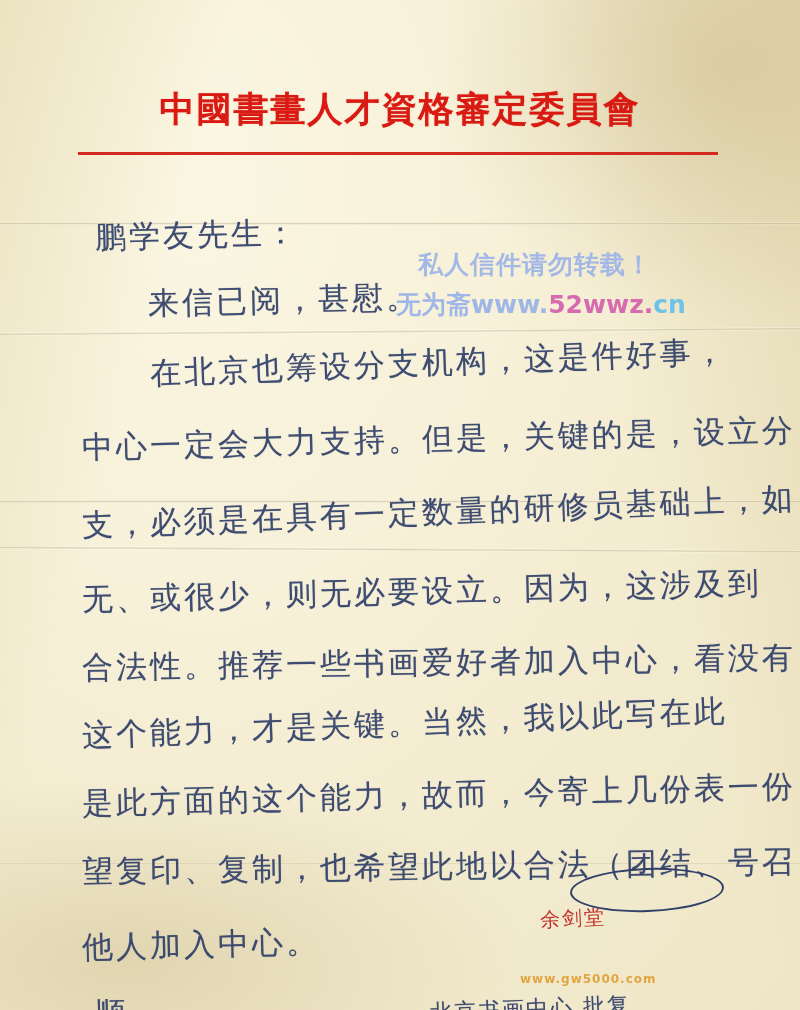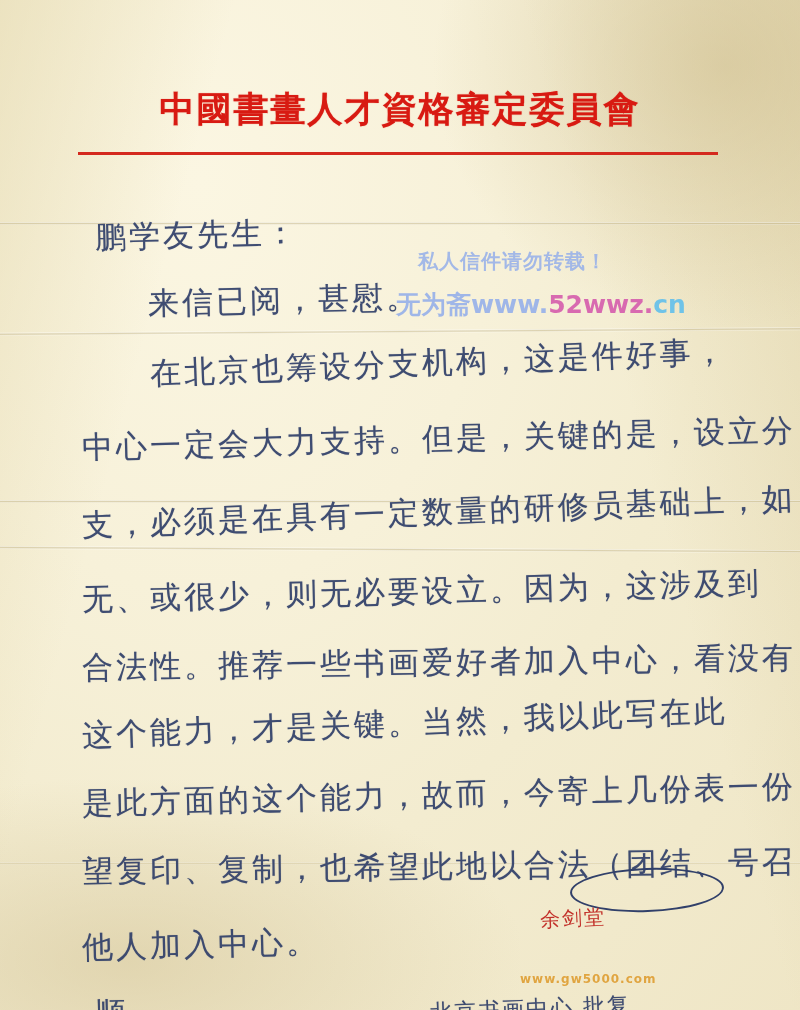--- a/index.html
+++ b/index.html
@@ -107,21 +107,21 @@
   
   .watermark {
     position: absolute;
     pointer-events: none;
     font-family: "DejaVu Sans", sans-serif;
     white-space: nowrap;
   }
   .wm-line1 {
     top: 248px;
     left: 418px;
-    font-size: 20px;
+    font-size: 25px;
     font-weight: bold;
     color: #9fb6e8;
     letter-spacing: 1px;
     opacity: .95;
   }
   .wm-line2 {
     top: 288px;
     left: 396px;
     font-size: 25px;
     font-weight: bold;

